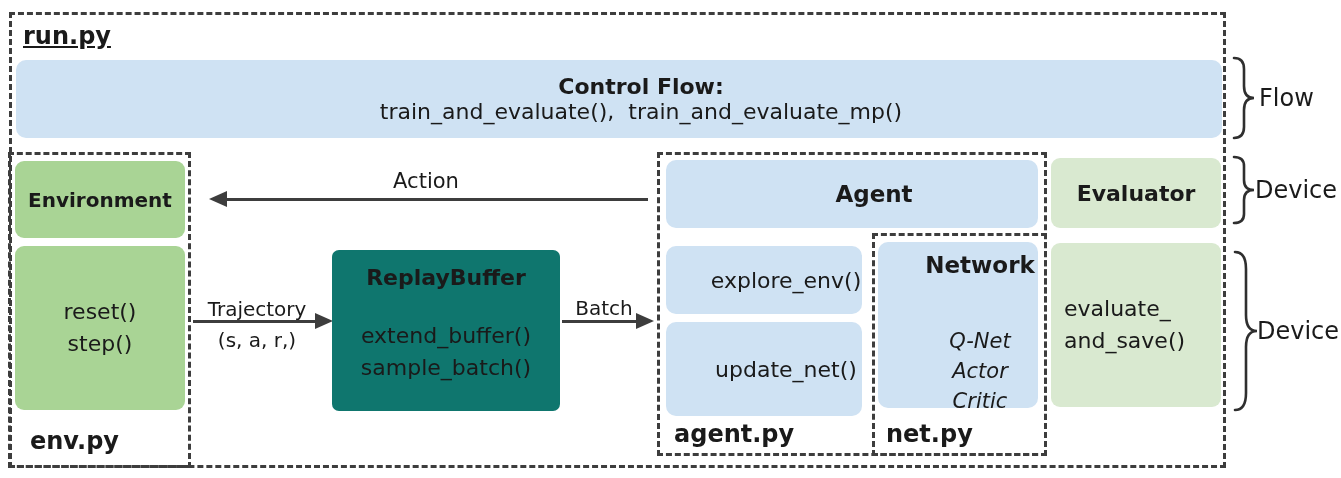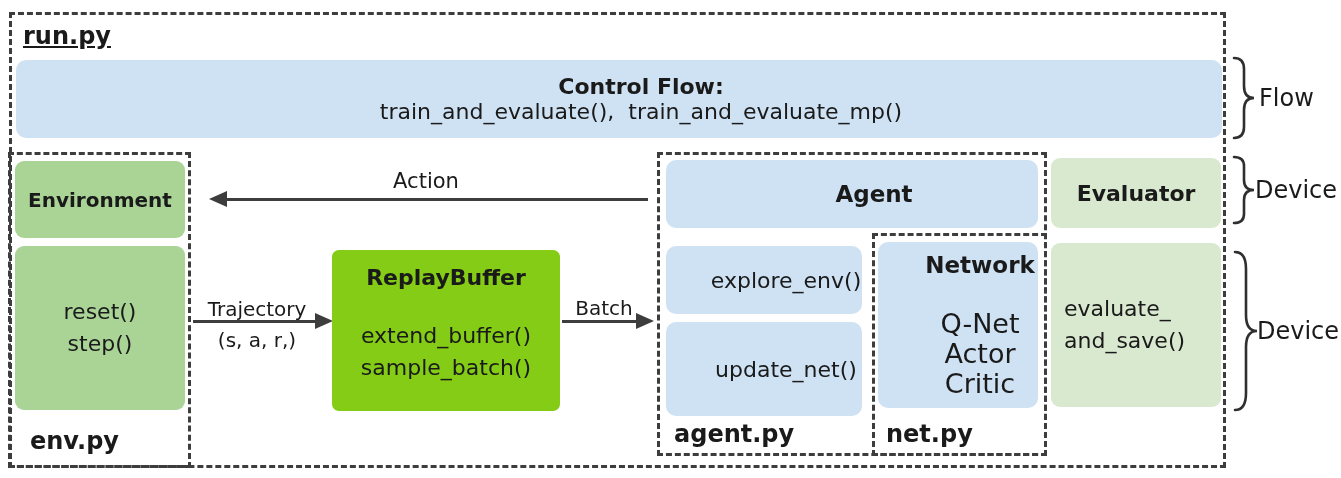--- a/index.html
+++ b/index.html
@@ -5,21 +5,21 @@
   html,body{margin:0;padding:0;background:#ffffff;}
   #canvas{
     position:relative;width:1341px;height:478px;background:#ffffff;overflow:hidden;
     font-family:"DejaVu Sans","Liberation Sans",sans-serif;color:#1a1a1a;
   }
   .dashed{position:absolute;border:3px dashed #3d3d3d;box-sizing:border-box;background:transparent;}
   .box{position:absolute;box-sizing:border-box;display:flex;flex-direction:column;align-items:center;justify-content:center;text-align:center;}
   .blue{background:#cfe2f3;border-radius:10px;padding-left:44px;}
   .green{background:#a9d495;border-radius:9px;}
   .palegreen{background:#d9e9d0;border-radius:9px;}
-  .yellow{background:#84cc16;border-radius:7px;}
+  .yellow{background:#0f766e;border-radius:7px;}
   .bold{font-weight:700;}
   .filelabel{position:absolute;font-weight:700;font-size:24px;}
   .arrowline{position:absolute;height:3px;background:#3d3d3d;}
   .ah-left{position:absolute;width:0;height:0;border-top:8px solid transparent;border-bottom:8px solid transparent;border-right:18px solid #3d3d3d;}
   .ah-right{position:absolute;width:0;height:0;border-top:8px solid transparent;border-bottom:8px solid transparent;border-left:18px solid #3d3d3d;}
   .alabel{position:absolute;text-align:center;font-size:20px;}
   .sidelabel{position:absolute;font-size:24px;}
   .brace{position:absolute;}
   .pre{white-space:pre;}
   .mline{line-height:32px;font-size:22px;}
@@ -76,21 +76,21 @@
     <div>explore_env()</div>
   </div>
   <div class="box blue" style="left:666px;top:322px;width:196px;height:94px;font-size:22px;">
     <div>update_net()</div>
   </div>
   <div class="filelabel" style="left:674px;top:420px;">agent.py</div>
 
   <div class="dashed" style="left:872px;top:233px;width:175px;height:223px;"></div>
   <div class="box blue" style="left:878px;top:242px;width:160px;height:166px;justify-content:flex-start;">
     <div class="bold" style="font-size:23px;margin-top:10px;">Network</div>
-    <div style="margin-top:31px;font-size:27px;line-height:30px;">
+    <div style="margin-top:48px;font-size:21px;line-height:30px;font-style:italic;">
       <div>Q-Net</div>
       <div>Actor</div>
       <div>Critic</div>
     </div>
   </div>
   <div class="filelabel" style="left:886px;top:420px;">net.py</div>
 
   <div class="box palegreen" style="left:1051px;top:243px;width:170px;height:164px;align-items:flex-start;padding-left:13px;">
     <div class="mline" style="text-align:left;">evaluate_</div>
     <div class="mline" style="text-align:left;">and_save()</div>

